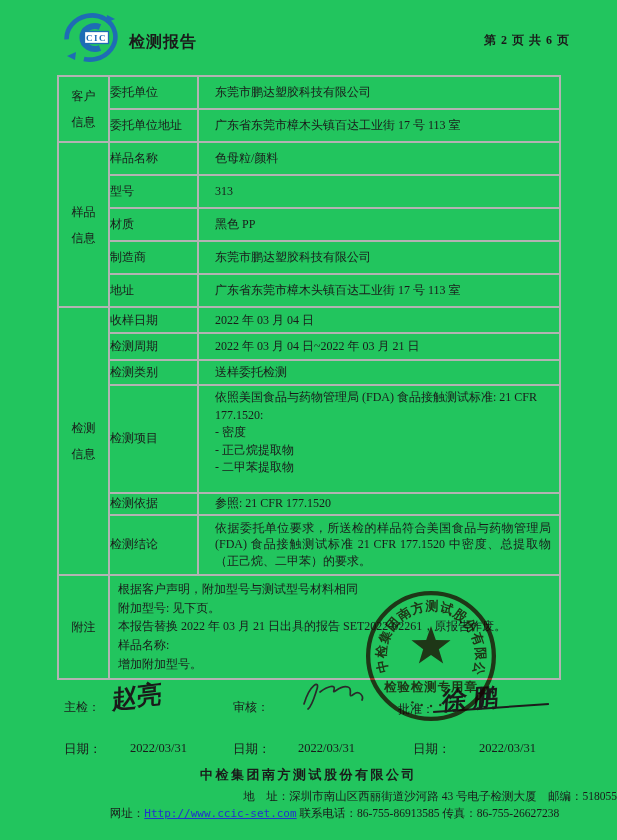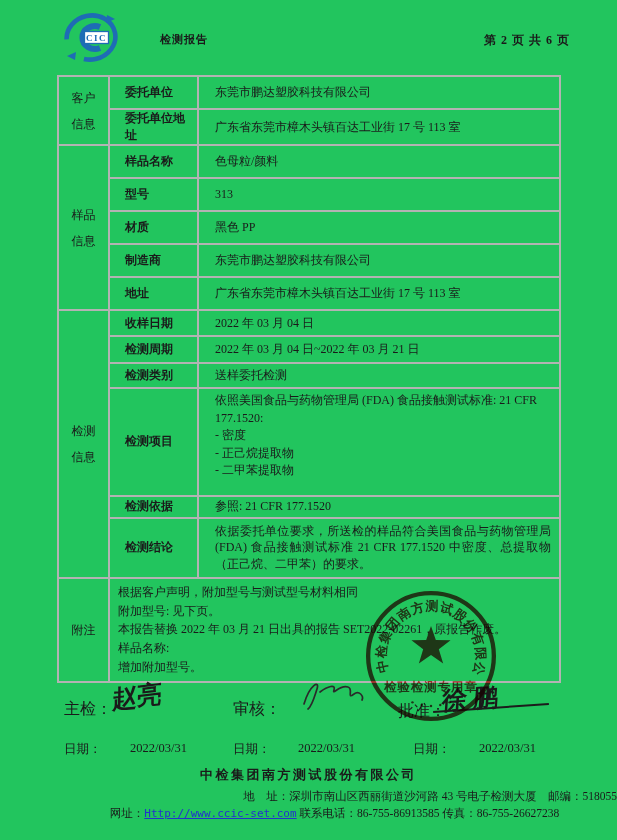--- a/index.html
+++ b/index.html
@@ -2,41 +2,41 @@
 <html><head>
 <meta charset="utf-8">
 <style>
   * { margin:0; padding:0; box-sizing:border-box; }
   html,body { background:#888; }
   body { font-family:"Liberation Serif","DejaVu Serif",serif; color:#1a1a1a; }
   .page { position:relative; width:617px; height:840px; background:#22c55e; overflow:hidden; margin:0 auto; }
 
   
   .logo { position:absolute; left:62px; top:12px; width:58px; height:51px; }
-  .hdr-title { position:absolute; left:129px; top:32px; font-size:11px; font-weight:bold; letter-spacing:1px;margin-left:31px; }
+  .hdr-title { position:absolute; left:129px; top:32px; font-size:16px; font-weight:bold; letter-spacing:1px; }
   .hdr-no { position:absolute; left:236px; top:32px; font-size:12.5px; font-weight:bold; }
   .hdr-page { position:absolute; left:484px; top:32px; font-size:12px; font-weight:bold; letter-spacing:1px; }
 
   
   table.info { position:absolute; left:57px; top:75px; width:502px; border-collapse:collapse; table-layout:fixed; font-size:12px; }
   table.info td { border:2px solid #b3b3b3; vertical-align:middle; }
   td.g { text-align:center; line-height:26px; padding:0; }
-  td.l { padding:0 4px 0 15px;font-weight:bold; }
+  td.l { padding:0 4px 0 0; }
   td.v { padding:0 8px 0 16px; }
   td.v .ln { display:block; }
   .h33{height:33px} .h26{height:26px} .h27{height:27px} .h25{height:25px}
   .h88{height:88px} .h22{height:22px} .h50{height:50px} .h95{height:95px}
   td.items { padding:3px 8px 15px 16px; }
   td.items .ln { line-height:17.5px; }
   td.conclusion { line-height:16.8px; padding:4px 8px 4px 16px; text-align:justify; }
   td.notes { padding:4px 8px 4px 8px; }
   td.notes .ln { line-height:18.8px; white-space:nowrap; }
 
   
-  .sig-label { position:absolute; font-size:16px; }
+  .sig-label { position:absolute; font-size:12px; }
   .sig-date  { position:absolute; font-size:12.5px; }
   .sig-text  { position:absolute; font-size:25px; font-weight:bold; transform:rotate(-7deg) skewX(-8deg); white-space:nowrap; }
   .sig-svg   { position:absolute; }
   .sig-underline { position:absolute; left:433px; top:707px; width:116px; height:2px; background:#1c1c1c; transform:rotate(-4deg); }
 
   
   .seal { position:absolute; left:363px; top:588px; width:136px; height:136px; mix-blend-mode:multiply; opacity:.92; }
 
   
   .ft-company { position:absolute; left:0; top:766px; width:100%; text-align:center; font-size:13px; font-weight:bold; letter-spacing:2.5px; }

